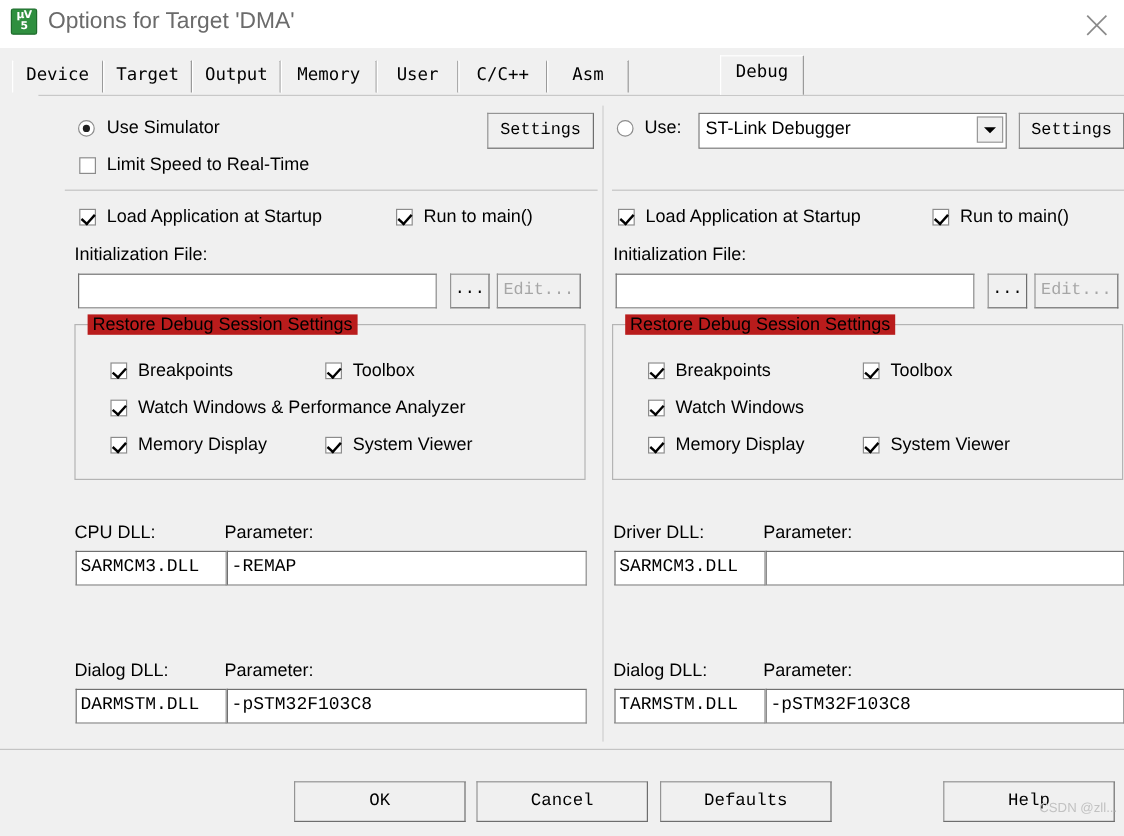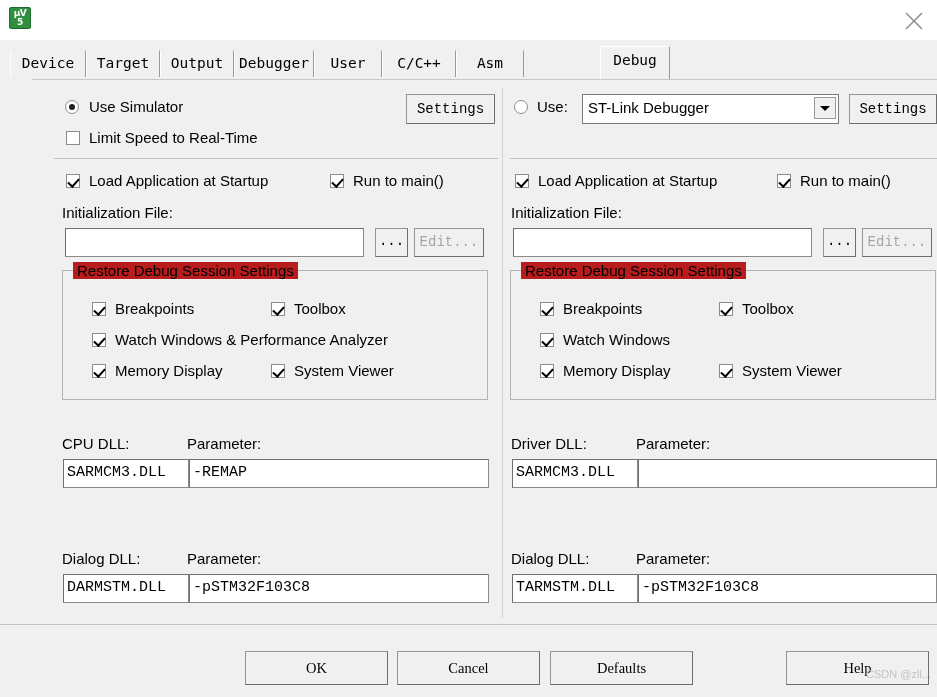--- a/index.html
+++ b/index.html
@@ -164,21 +164,21 @@
     box-sizing: border-box;
     font-family: Liberation Mono, monospace;
     font-size: 14px;
     color: #000000;
     text-align: center;
     cursor: default;
     white-space: nowrap;
   }
   .btn.disabled { color: #a6a6a6; }
   .btn.mono {
-    font-family: Liberation Serif, serif;
+    font-family: Liberation Mono, monospace;
     font-size: 14.5px;
   }
 
   .tbox {
     position: absolute;
     background: #ffffff;
     border: 1px solid #8a8a8a;
     border-top-color: #707070;
     border-left-color: #707070;
     box-sizing: border-box;
@@ -260,33 +260,34 @@
 </head>
 <body>
 
 <div id="root">
 
   <div class="titlebar">
     <div class="app-icon">
       <span class="ln1">μV</span>
       <span class="ln2">5</span>
     </div>
+    <div class="title-text">Options for Target 'DMA'</div>
     <div class="close-btn">
       <svg width="18" height="18" viewBox="0 0 18 18" aria-hidden="true">
         <line x1="1" y1="1" x2="17" y2="17" stroke="#8a8a8a" stroke-width="1.4"></line>
         <line x1="17" y1="1" x2="1" y2="17" stroke="#8a8a8a" stroke-width="1.4"></line>
       </svg>
     </div>
   </div>
 
   <div class="tabstrip">
     <div class="tab" style="left:10px;  width:76px;"><span>Device</span></div>
     <div class="tab" style="left:86px;  width:74px;"><span>Target</span></div>
     <div class="tab" style="left:160px; width:74px;"><span>Output</span></div>
-    <div class="tab" style="left:234px; width:80px;"><span>Debugger</span></div>
+    <div class="tab" style="left:234px; width:80px;"><span>Memory</span></div>
     <div class="tab" style="left:314px; width:68px;"><span>User</span></div>
     <div class="tab" style="left:382px; width:74px;"><span>C/C++</span></div>
     <div class="tab" style="left:456px; width:68px;"><span>Asm</span></div>
     <div class="tab" style="left:524px; width:76px;margin-top:42px;"><span>Linker</span></div>
     <div class="tab selected" style="left:600px; width:70px;"><span>Debug</span></div>
   </div>
 
   <div class="content">
 
     <div class="vdivider"></div>

